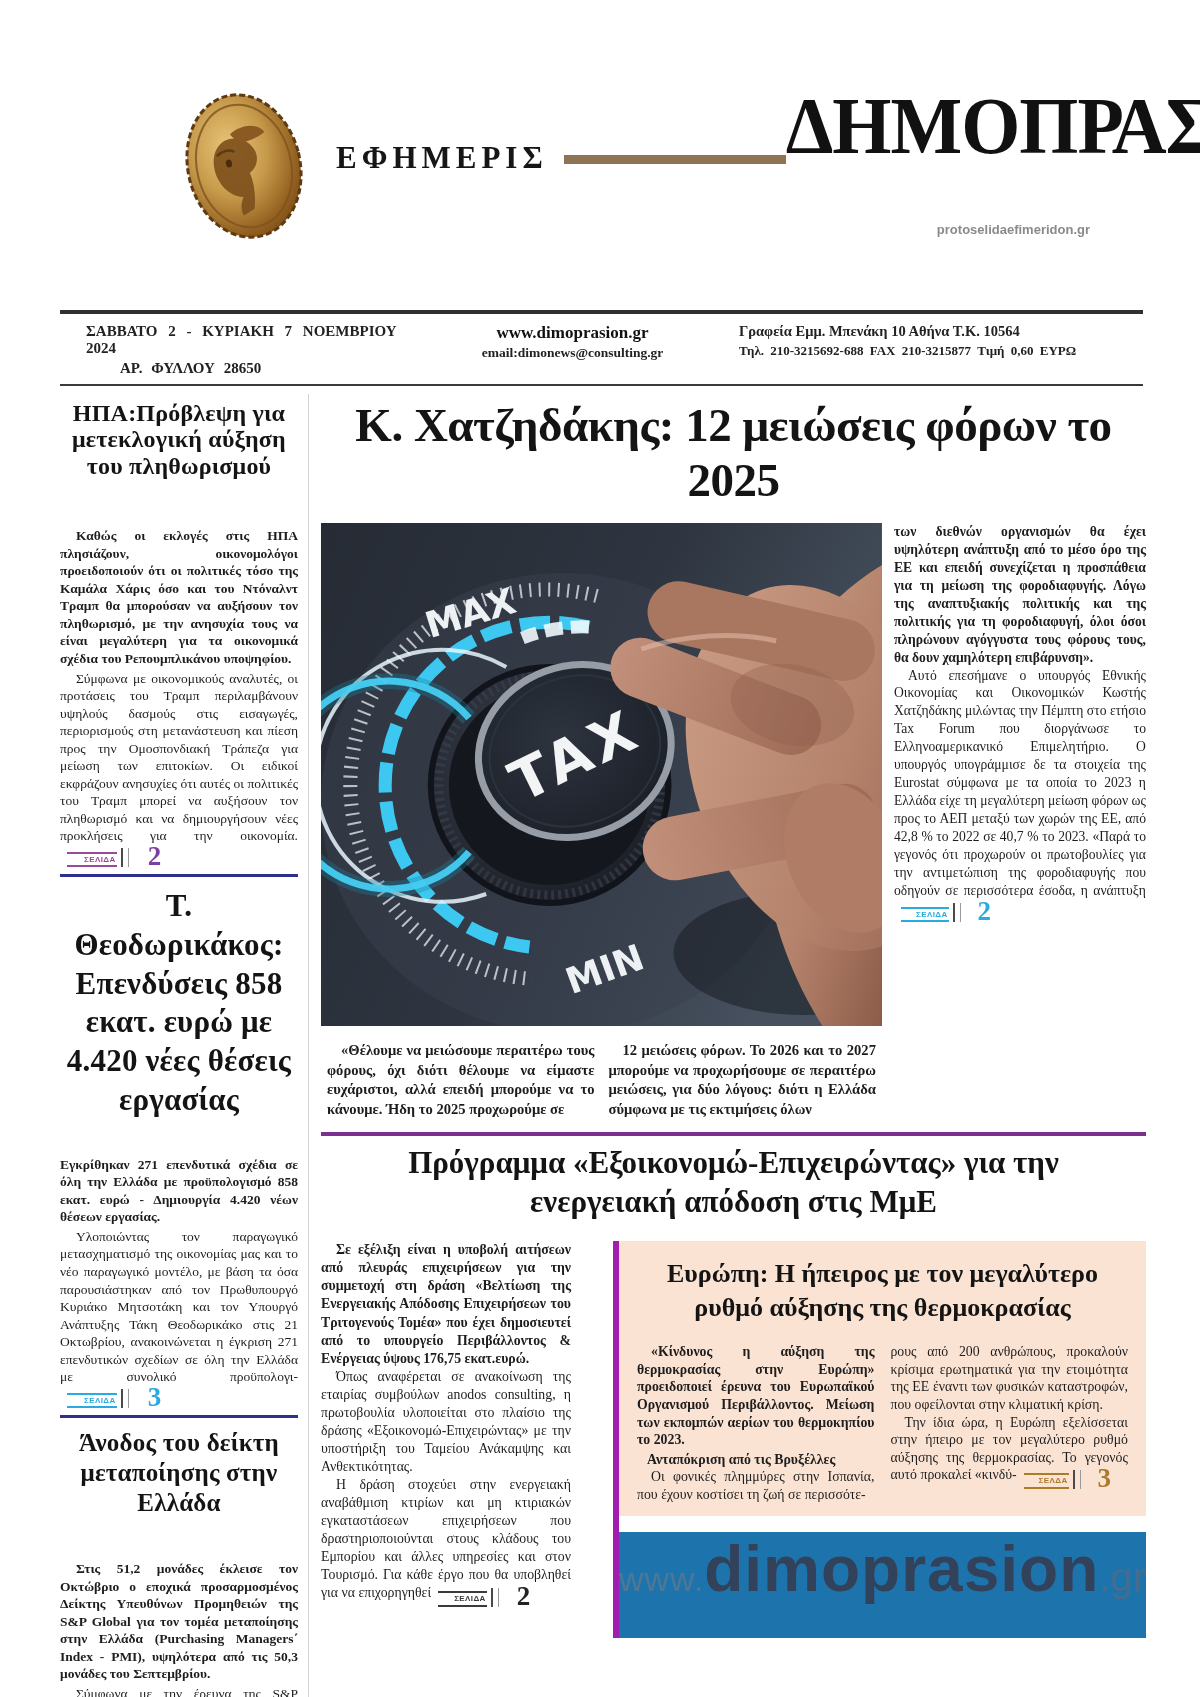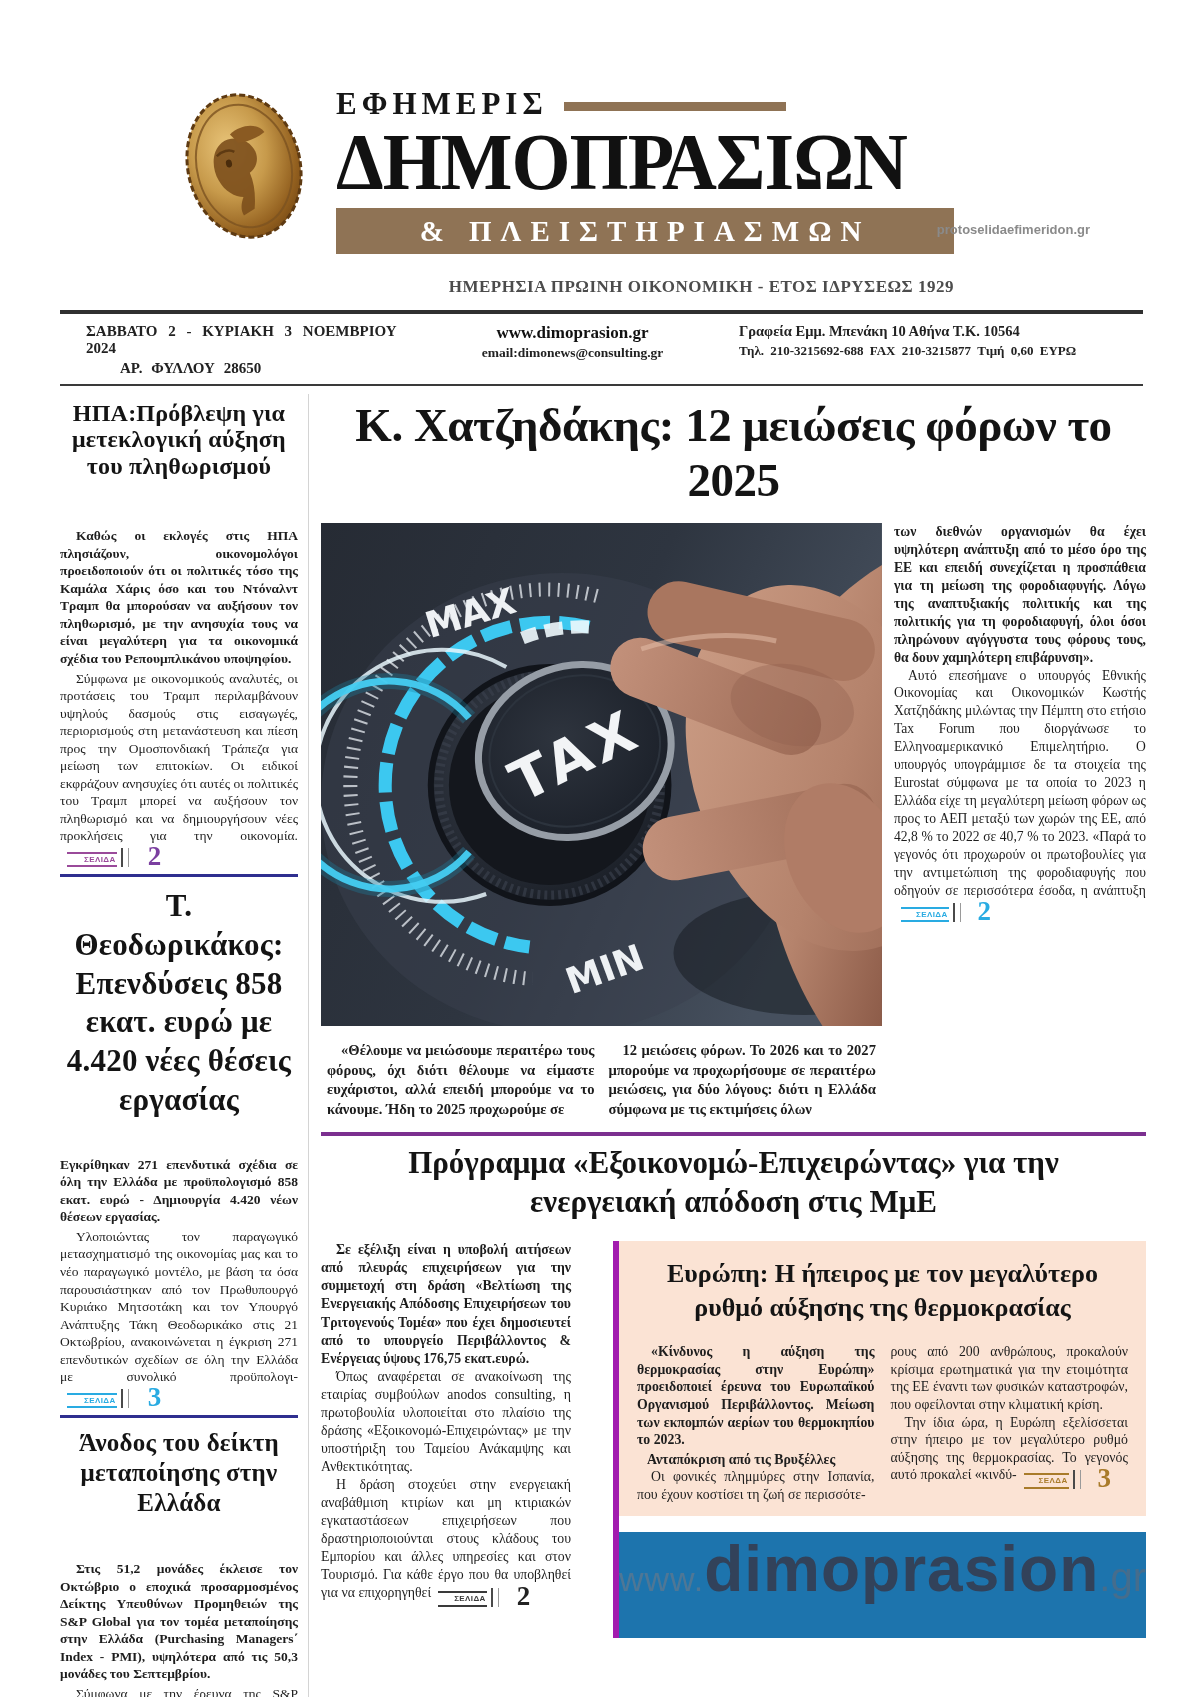--- a/index.html
+++ b/index.html
@@ -8,21 +8,21 @@
     background:#ffffff;box-sizing:border-box;
     padding:0 57px 0 60px;overflow:hidden;
     font-family:"Liberation Serif",serif;color:#1c1c1c;
   }
   
   .watermark{position:absolute;top:222px;right:110px;
     font-family:"Liberation Sans",sans-serif;font-size:13px;font-weight:bold;color:#8a8a8a;}
   
   .masthead{display:flex;align-items:flex-start;margin-top:86px;height:218px;}
   .coin{margin-left:108px;flex:0 0 152px;}
-  .mast-text{margin-left:16px;width:618px;display:flex;flex-direction:column;}
+  .mast-text{margin-left:16px;width:618px;display:flex;flex-direction:row;}
   .kicker-row{display:flex;align-items:center;}
   .kicker{font-size:31px;font-weight:bold;letter-spacing:5px;color:#161616;}
   .kicker-line{flex:0 0 222px;height:9px;background:#8f7355;margin-left:16px;margin-top:4px;}
   .mast-title{font-size:76px;font-weight:bold;letter-spacing:-1px;line-height:.98;color:#111;
     transform:scaleY(1.06);transform-origin:left top;white-space:nowrap;}
   .mast-subbar{margin-top:12px;height:46px;background:#8f7355;display:flex;align-items:center;justify-content:center;}
   .mast-subbar span{color:#fff;font-size:29px;font-weight:bold;letter-spacing:9px;}
   .mast-tagline{margin-top:23px;font-size:17px;font-weight:bold;color:#4c4c4c;text-align:right;letter-spacing:.5px;}
   
   .rule-double{border-top:4px solid #303030;margin-top:6px;}
@@ -135,21 +135,21 @@
         <span>&amp; ΠΛΕΙΣΤΗΡΙΑΣΜΩΝ</span>
       </div>
       <div class="mast-tagline">ΗΜΕΡΗΣΙΑ ΠΡΩΙΝΗ ΟΙΚΟΝΟΜΙΚΗ - ΕΤΟΣ ΙΔΡΥΣΕΩΣ 1929</div>
     </div>
   </header>
 
   <div class="rule-double"></div>
 
   <div class="infobar">
     <div class="info-left">
-      <div class="l1">ΣΑΒΒΑΤΟ 2 - ΚΥΡΙΑΚΗ 3 ΝΟΕΜΒΡΙΟΥ 2024</div>
+      <div class="l1">ΣΑΒΒΑΤΟ 2 - ΚΥΡΙΑΚΗ 7 ΝΟΕΜΒΡΙΟΥ 2024</div>
       <div class="l2">ΑΡ. ΦΥΛΛΟΥ 28650</div>
     </div>
     <div class="info-center">
       <div class="site">www.dimoprasion.gr</div>
       <div class="email">email:dimonews@consulting.gr</div>
     </div>
     <div class="info-right">
       <div class="l1">Γραφεία Εμμ. Μπενάκη 10 Αθήνα Τ.Κ. 10564</div>
       <div class="l2">Τηλ. 210-3215692-688 FAX 210-3215877 Τιμή 0,60 ΕΥΡΩ</div>
     </div>

